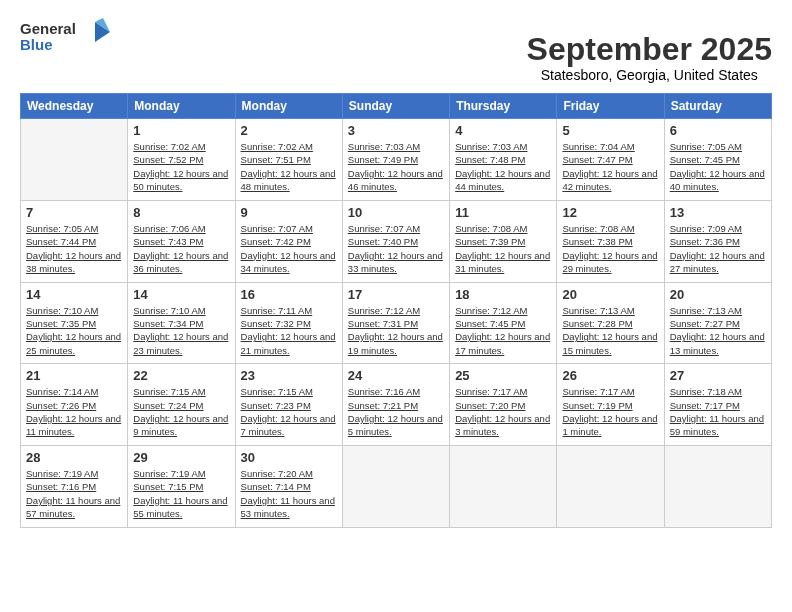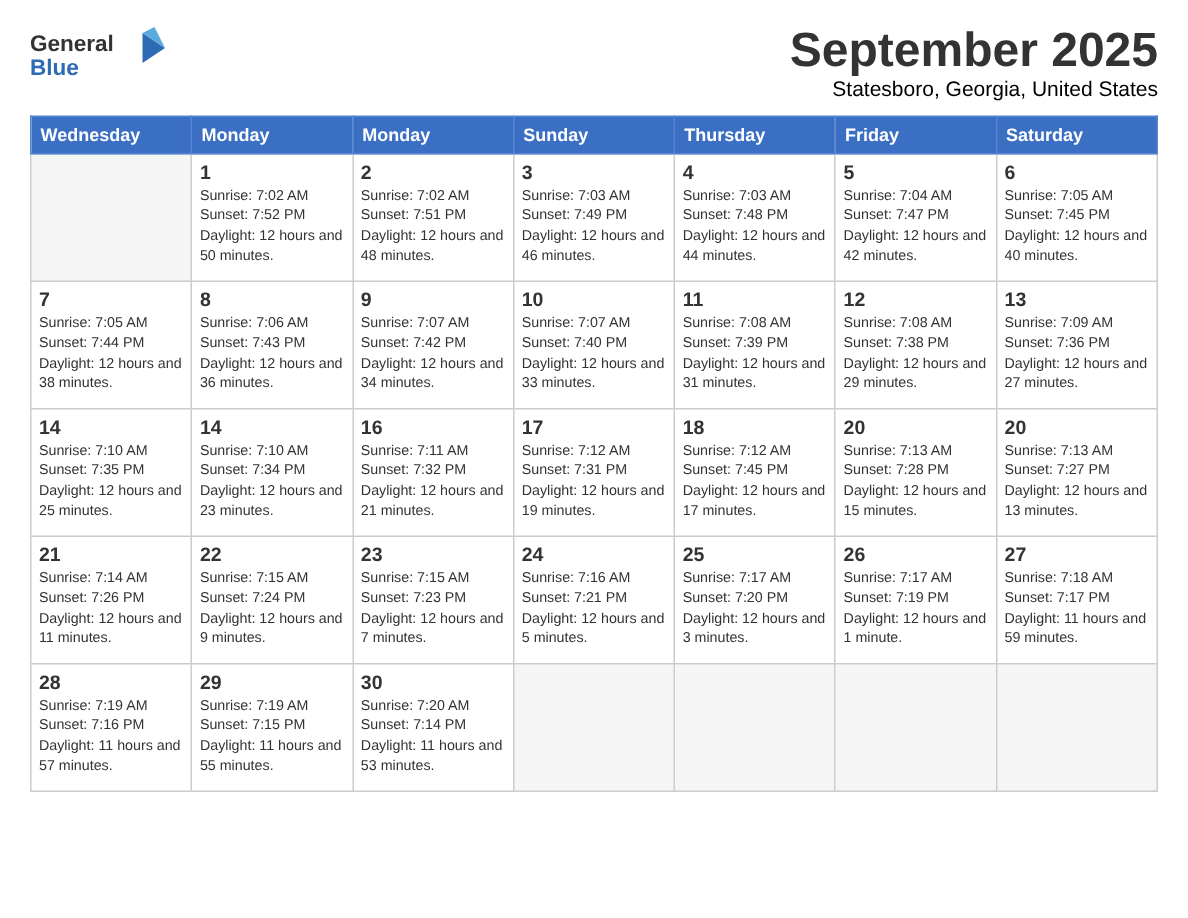--- a/index.html
+++ b/index.html
@@ -23,21 +23,22 @@
       align-items: flex-start;
       justify-content: space-between;
       margin-bottom: 10px;
     }
     .logo {
       display: flex;
       align-items: center;
       gap: 0px;
     }
     .title-block {
-      text-align: right;
+      text-align: center;
+      margin-top: 16px;
     }
     .title-month {
       font-size: 32px;
       font-weight: bold;
       color: #333;
       line-height: 1.1;
     }
     .title-location {
       font-size: 14px;
       color: #000000;
@@ -72,20 +73,21 @@
       font-size: 13px;
       font-weight: bold;
       color: #333;
       display: block;
       margin-bottom: 2px;
     }
     .day-info {
       font-size: 9.5px;
       color: #333;
       line-height: 1.4;
+      text-decoration: underline;
     }
   </style>
 </head>
 <body>
 
 <div class="page">
   <div class="header">
     <div class="logo">
       <div>
         <svg width="110" height="42" viewBox="0 0 110 42">

